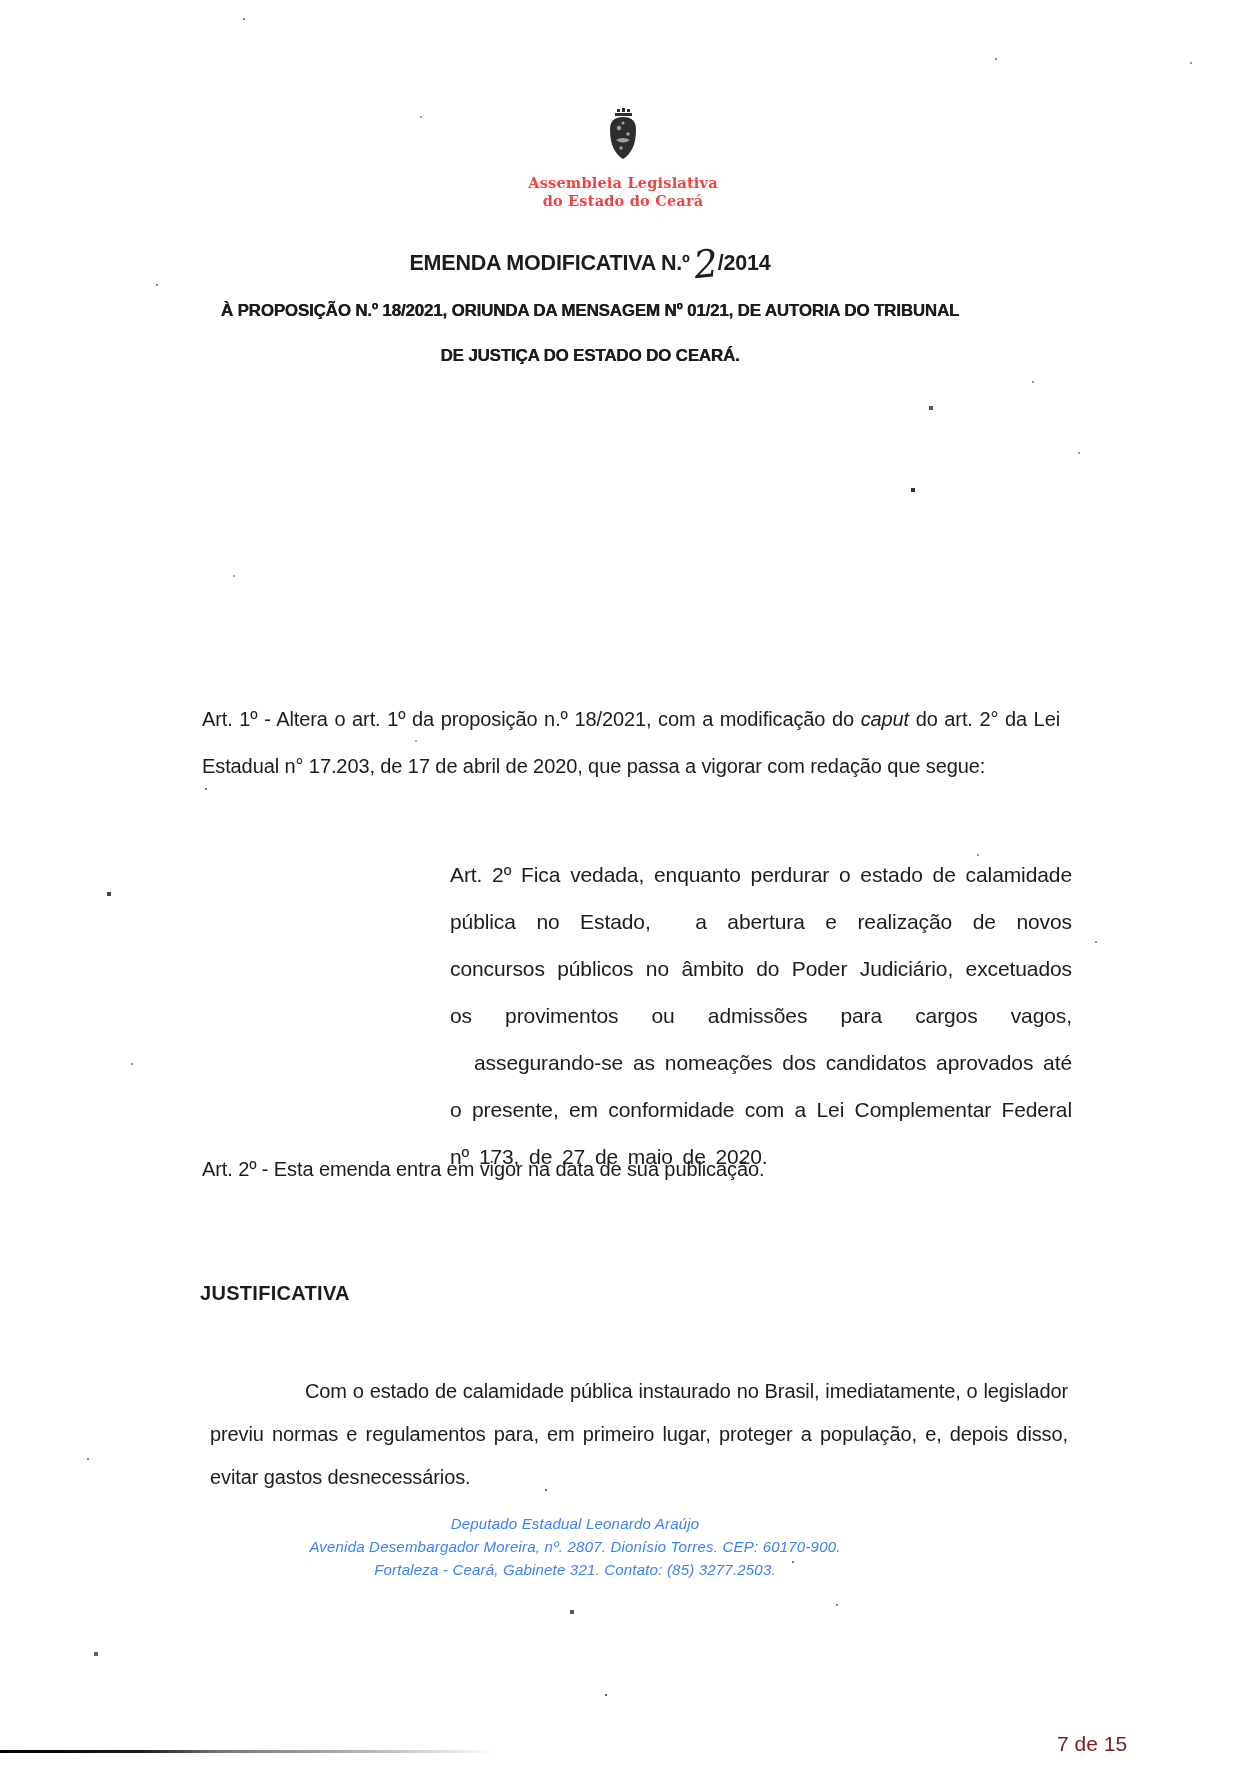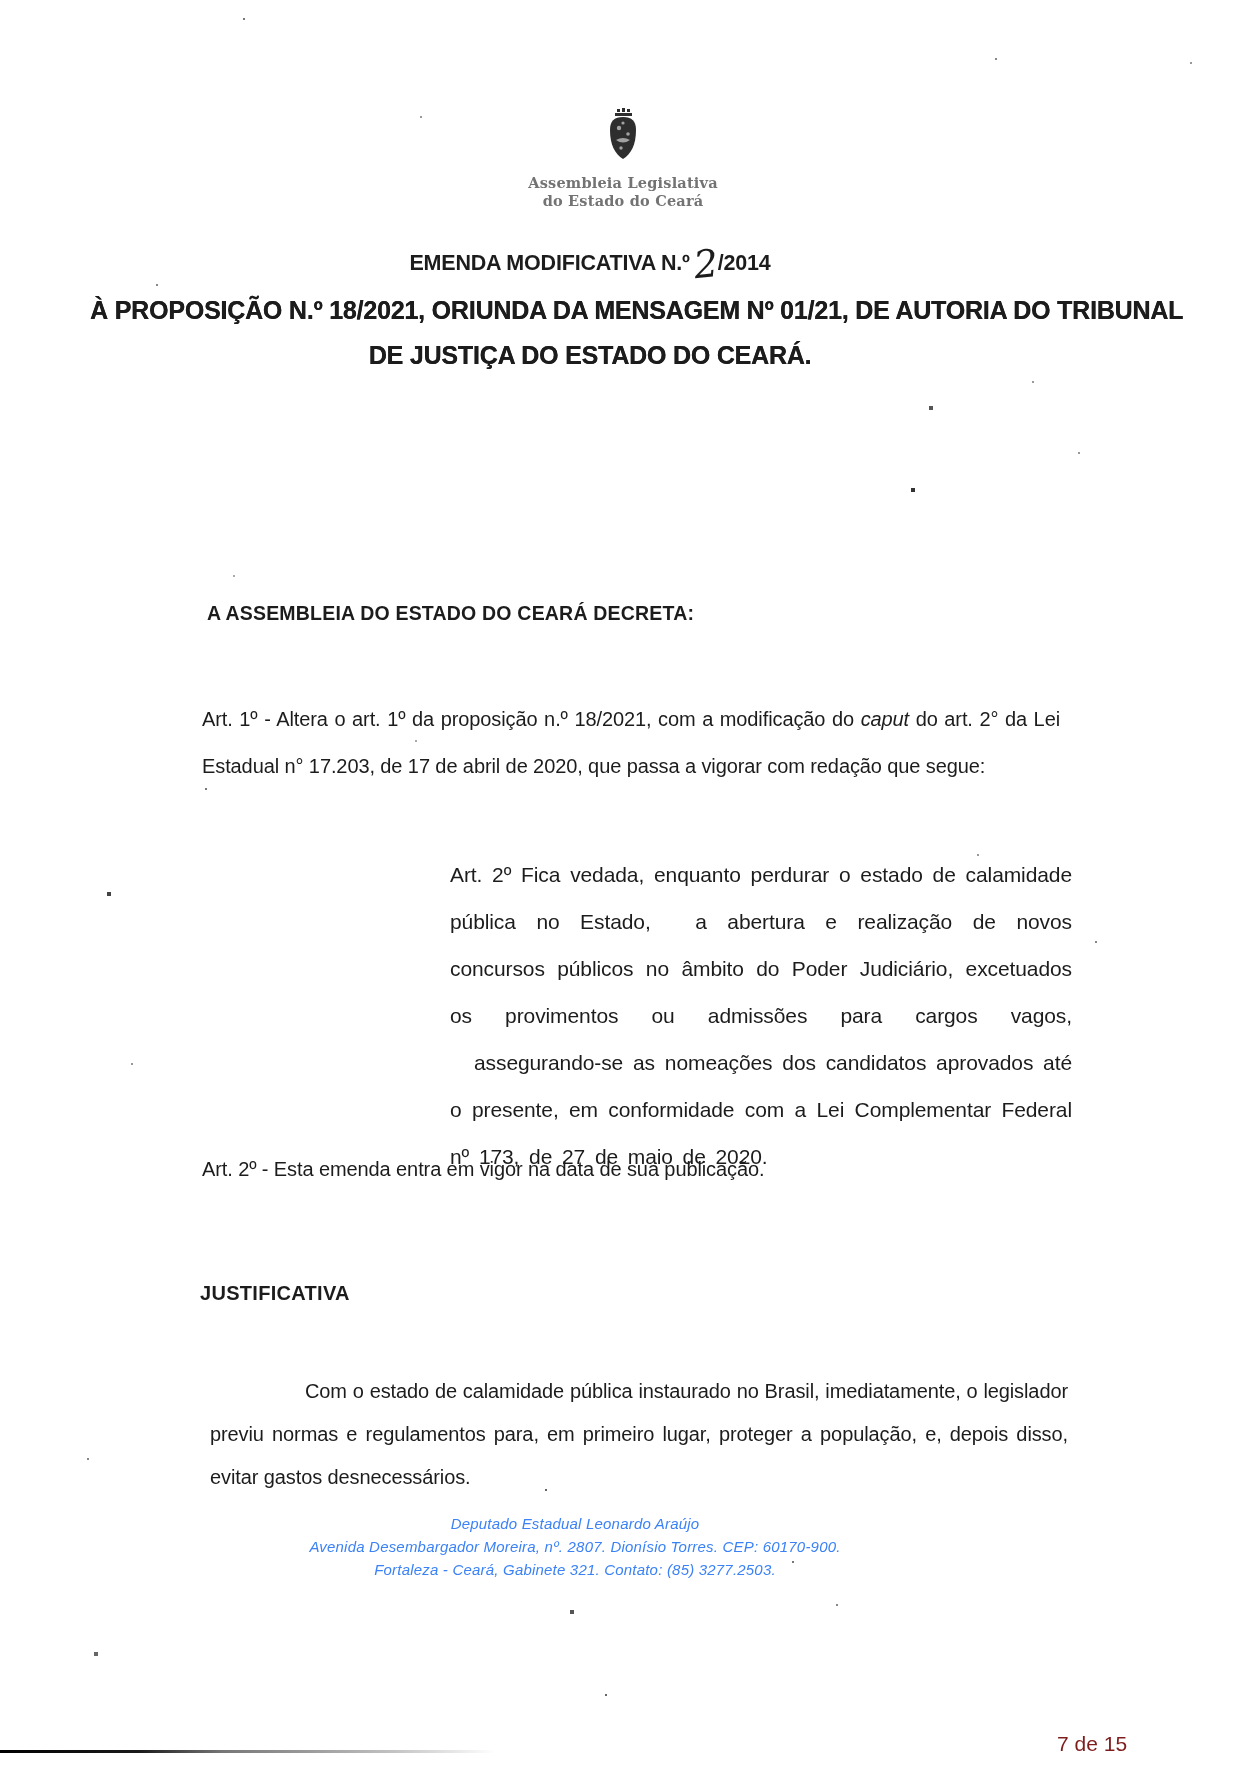--- a/index.html
+++ b/index.html
@@ -21,33 +21,33 @@
       912px 489px 0 1px #333, 1078px 452px 0 0 #999, 205px 788px 0 0 #777,
       108px 893px 0 1px #444, 1095px 941px 0 0 #888, 977px 854px 0 0 #999,
       87px 1458px 0 0 #888, 545px 1489px 0 0 #666, 792px 1561px 0 0 #777,
       95px 1653px 0 1px #666, 571px 1611px 0 1px #555, 836px 1604px 0 0 #888,
       605px 1694px 0 0 #666, 420px 116px 0 0 #999, 131px 1063px 0 0 #999,
       233px 575px 0 0 #aaa, 415px 740px 0 0 #aaa;
   }
   .logo-block{position:absolute;left:423px;top:108px;width:400px;text-align:center;}
   .org-name{
     font-family:"DejaVu Serif", serif;font-weight:bold;
-    font-size:14.5px;line-height:18px;color:#737373;margin-top:4px;
+    font-size:14.5px;line-height:18px;color:#ef4444;margin-top:4px;
     letter-spacing:.2px;
   }
   .title-block{position:absolute;left:90px;top:243px;width:1000px;text-align:center;}
   .title-line{font-weight:bold;font-size:21.5px;height:45px;line-height:40px;letter-spacing:-.2px;}
   .hand{
     display:inline-block;
     font-family:"DejaVu Serif", serif;font-style:italic;font-weight:normal;
     font-size:38px;line-height:20px;
     transform:rotate(-6deg) translateY(7px);
     margin:0 1px 0 3px;
   }
-  .sub{font-weight:bold;font-size:25px;height:45px;line-height:45px;letter-spacing:-.2px;white-space:nowrap;}
+  .sub{font-weight:bold;font-size:17px;height:45px;line-height:45px;letter-spacing:-.2px;white-space:nowrap;}
   .med{text-shadow:.3px 0 0 currentColor;}
   .epigraph{
     position:absolute;left:470px;top:460px;
     font-size:19.5px;font-weight:bold;letter-spacing:-.2px;white-space:nowrap;
   }
   .preamble{position:absolute;left:207px;top:602px;font-size:19.5px;font-weight:bold;letter-spacing:.2px;}
   .art1{
     position:absolute;left:202px;top:676px;width:858px;
     font-size:20px;line-height:47px;text-align:justify;letter-spacing:-.1px;
   }
@@ -104,21 +104,20 @@
     </div>
   </header>
 
   <div class="title-block">
     <div class="title-line"><span>EMENDA MODIFICATIVA N.º</span><span class="hand">2</span><span>/2014</span></div>
     <div class="sub med">À PROPOSIÇÃO N.º 18/2021, ORIUNDA DA MENSAGEM Nº 01/21, DE AUTORIA DO TRIBUNAL</div>
     <div class="sub med">DE JUSTIÇA DO ESTADO DO CEARÁ.</div>
   </div>
 
 
-  <div class="preamble">A ASSEMBLEIA DO ESTADO DO CEARÁ DECRETA:</div>
 
   <p class="art1"><span>Art. 1º - Altera o art. 1º da proposição n.º 18/2021, com a modificação do </span><i>caput</i><span> do art. 2° da Lei Estadual n° 17.203, de 17 de abril de 2020, que passa a vigorar com redação que segue:</span></p>
 
   <p class="quote"><span>Art. 2º Fica vedada, enquanto perdurar o estado de calamidade pública no Estado, </span><span class="b">a abertura e realização de novos concursos públicos no âmbito do Poder Judiciário,</span><span> excetuados os provimentos ou admissões para cargos vagos, </span><span class="b">assegurando-se as nomeações dos candidatos aprovados até o presente,</span><span> em conformidade com a Lei Complementar Federal nº 173, de 27 de maio de 2020.</span></p>
 
   <div class="art2">Art. 2º - Esta emenda entra em vigor na data de sua publicação.</div>
 
   <div class="just-head">JUSTIFICATIVA</div>
 
   <p class="just-par">Com o estado de calamidade pública instaurado no Brasil, imediatamente, o legislador previu normas e regulamentos para, em primeiro lugar, proteger a população, e, depois disso, evitar gastos desnecessários.</p>

